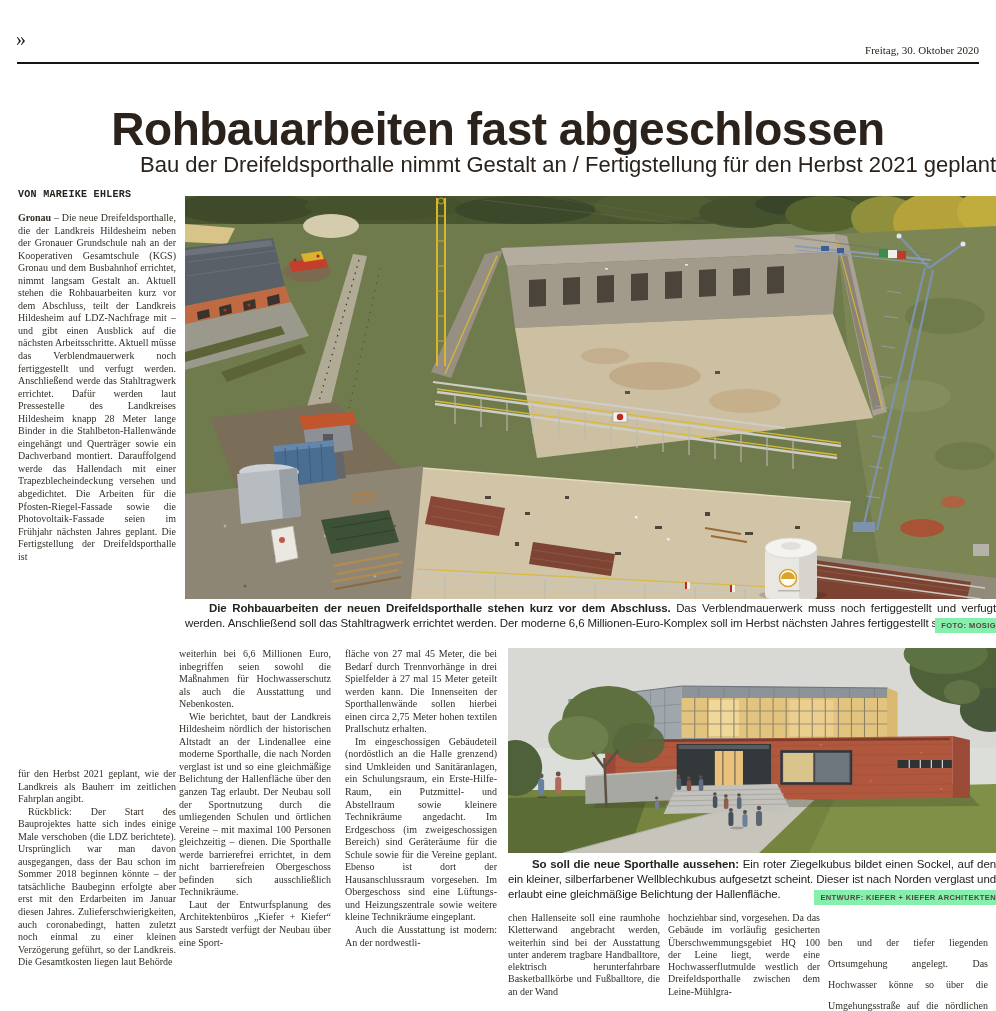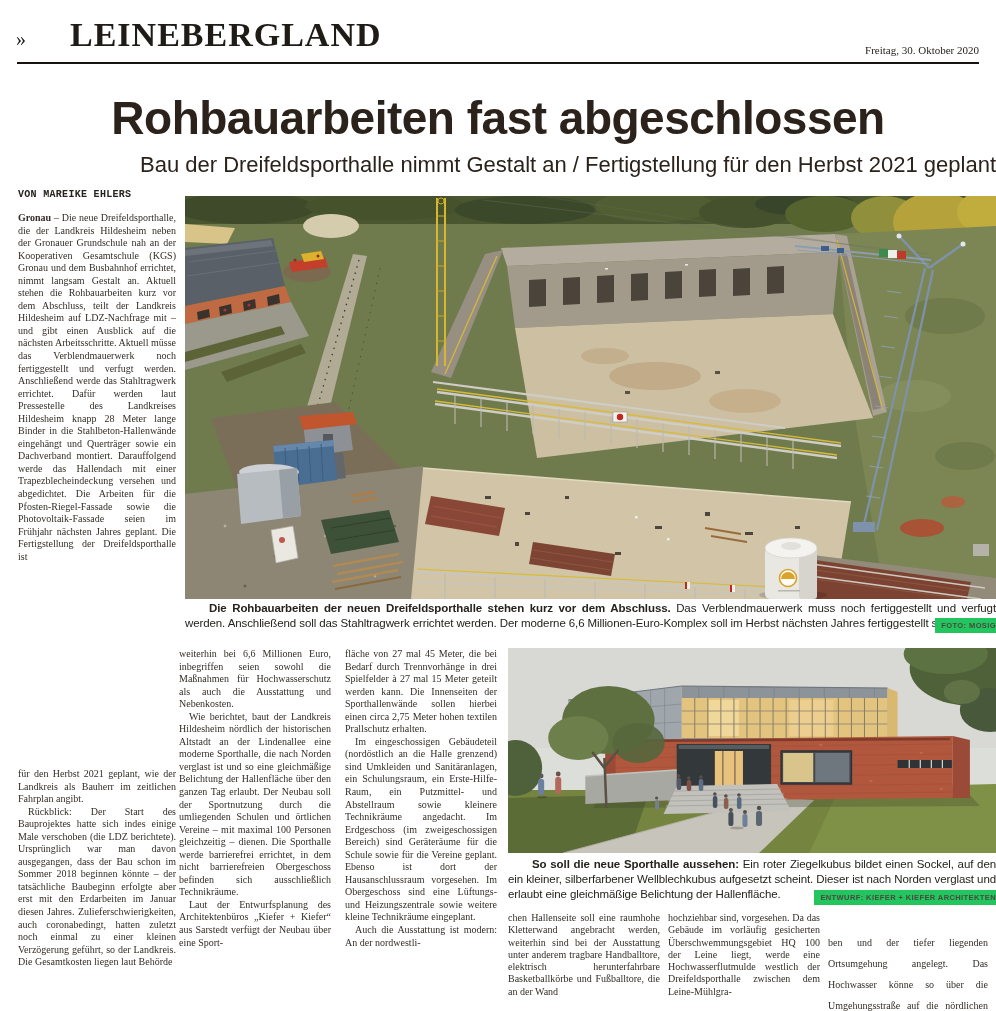--- a/index.html
+++ b/index.html
@@ -37,33 +37,32 @@
   #fig1{left:185px;top:196px;width:811px;height:403px;}
   #fig2{left:508px;top:648px;width:488px;height:205px;}
   .fig svg{display:block;width:100%;height:100%;}
   
   .caption{position:absolute;font-family:"Liberation Sans",sans-serif;font-size:11.5px;
         line-height:15.2px;color:#26231e;text-align:justify;letter-spacing:-0.1px;}
   .caption b{font-weight:700;padding-left:24px;}
   #cap1{left:185px;top:601px;width:811px;height:34px;}
   #cap2{left:508px;top:857px;width:488px;height:50px;}
   .credit{position:absolute;right:0;bottom:2px;font-size:7.5px;font-weight:700;
-        letter-spacing:.4px;color:#4c4841;background:#22c55e;padding-left:6px;}
+        letter-spacing:.4px;color:#4c4841;background:#86efac;padding-left:6px;}
 </style>
 </head>
 <body>
 
 <div class="page">
 
   <span class="marker">»</span>
-  <div class="mast-title">LEINEBERGLAND</div>
   <div class="mast-date">Freitag, 30. Oktober 2020</div>
   <div class="rule"></div>
 
-  <h1 class="headline" style="margin:5px;">Rohbauarbeiten fast abgeschlossen</h1>
+  <h1 class="headline" style="margin:16px;">Rohbauarbeiten fast abgeschlossen</h1>
   <div class="subhead">Bau der Dreifeldsporthalle nimmt Gestalt an / Fertigstellung für den Herbst 2021 geplant</div>
   <div class="byline">VON MAREIKE EHLERS</div>
 
   <div id="col1a" class="col">
       <p class=""><b>Gronau</b> – Die neue Dreifeldsporthalle, die der Landkreis Hildesheim neben der Gronauer Grundschule nah an der Kooperativen Gesamtschule (KGS) Gronau und dem Busbahnhof errichtet, nimmt langsam Gestalt an. Aktuell stehen die Rohbauarbeiten kurz vor dem Abschluss, teilt der Landkreis Hildesheim auf LDZ-Nachfrage mit – und gibt einen Ausblick auf die nächsten Arbeitsschritte. Aktuell müsse das Verblendmauerwerk noch fertiggestellt und verfugt werden. Anschließend werde das Stahltragwerk errichtet. Dafür werden laut Pressestelle des Landkreises Hildesheim knapp 28 Meter lange Binder in die Stahlbeton-Hallenwände eingehängt und Querträger sowie ein Dachverband montiert. Darauffolgend werde das Hallendach mit einer Trapezblecheindeckung versehen und abgedichtet. Die Arbeiten für die Pfosten-Riegel-Fassade sowie die Photovoltaik-Fassade seien im Frühjahr nächsten Jahres geplant. Die Fertigstellung der Dreifeldsporthalle ist</p>
     </div>
   <div id="col1b" class="col">
       <p class="">für den Herbst 2021 geplant, wie der Landkreis als Bauherr im zeitlichen Fahrplan angibt.</p>
       <p class="ind">Rückblick: Der Start des Bauprojektes hatte sich indes einige Male verschoben (die LDZ berichtete). Ursprünglich war man davon ausgegangen, dass der Bau schon im Sommer 2018 beginnen könnte – der tatsächliche Baubeginn erfolgte aber erst mit den Erdarbeiten im Januar diesen Jahres. Zulieferschwierigkeiten, auch coronabedingt, hatten zuletzt noch einmal zu einer kleinen Verzögerung geführt, so der Landkreis. Die Gesamtkosten liegen laut Behörde</p>
     </div>

